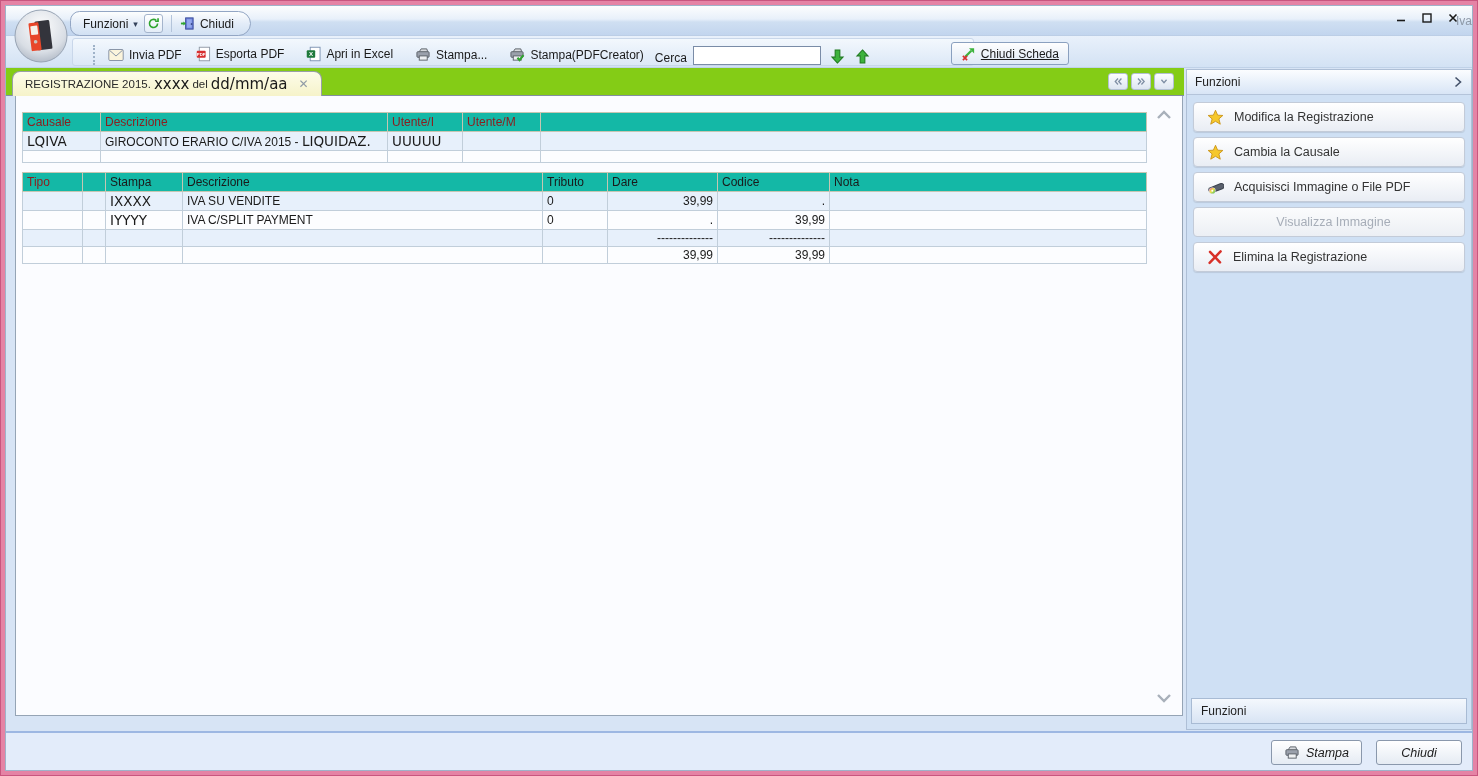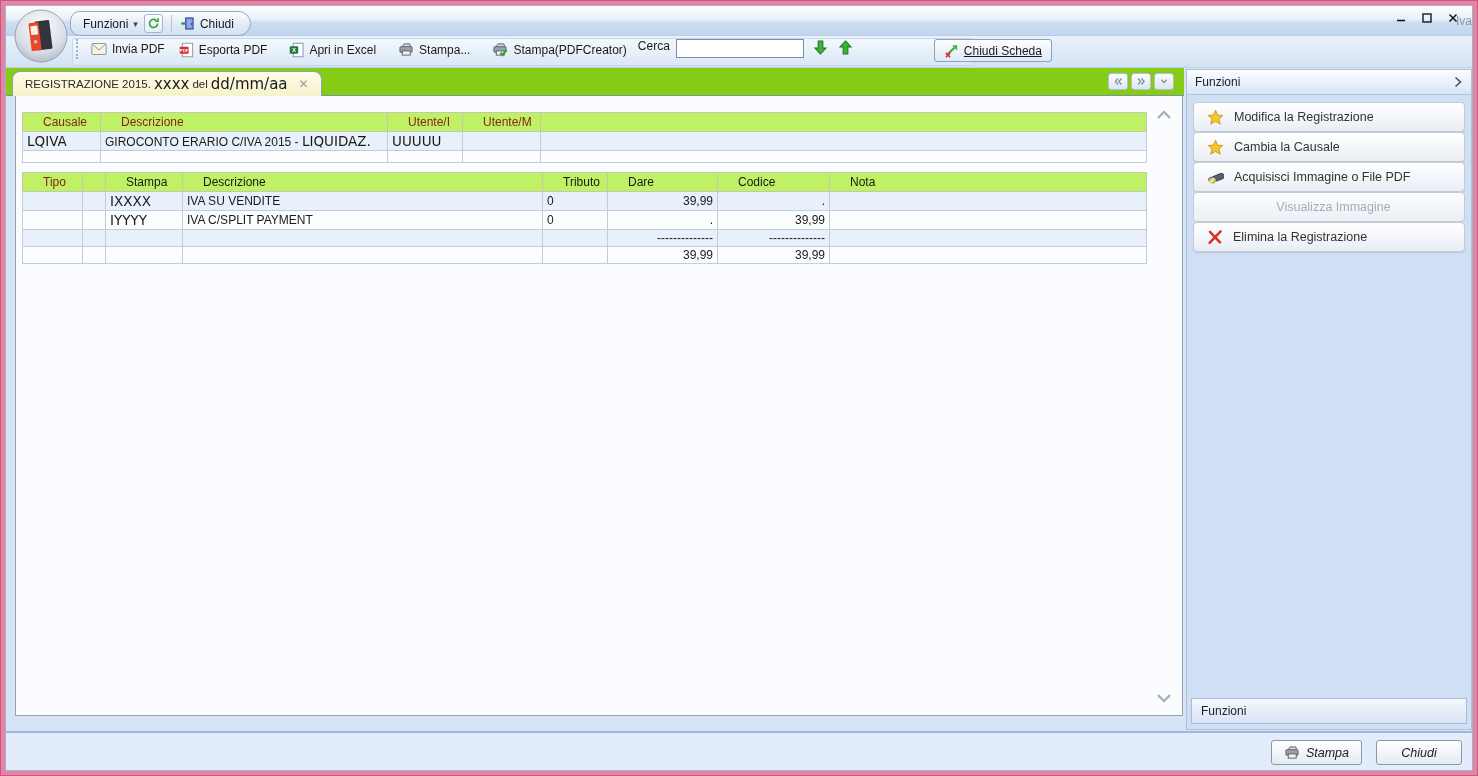--- a/index.html
+++ b/index.html
@@ -31,21 +31,21 @@
   .mini-box { width:19px; height:19px; border:1px solid #a4b4cc; border-radius:3px;
     background:linear-gradient(#ffffff,#e4edf8); display:flex; align-items:center; justify-content:center; }
   .pill-sep { width:1px; height:17px; background:#b4c4da; margin:0 2px; }
 
   
   .toolbar { position:absolute; left:0; top:30px; width:100%; height:32px;
     background:linear-gradient(#e9f1fb,#d3e2f4); border-bottom:1px solid #c0d2e8; }
   .toolbar-inner { position:absolute; left:66px; top:2px; height:28px; width:902px;
     border:1px solid #c9d7ea; border-radius:3px;
     background:linear-gradient(#f3f8fd,#dce8f7);
-    display:flex; align-items:flex-start; padding:0 8px 0 3px; }
+    display:flex; align-items:flex-end; padding:0 8px 0 20px; }
   .grip { width:4px; height:20px; border-left:2px dotted #9fb2c8; margin-right:6px; }
   .tbtn { display:flex; align-items:center; gap:5px; padding:3px 7px; border-radius:3px; white-space:nowrap; }
   .tsep { width:1px; height:20px; background:#b7c8dd; margin:0 4px; }
   .cerca-label { margin:0 6px 0 4px; }
   .search-input { width:128px; height:19px; border:1px solid #7a8ca7; background:#fff;
     font-family:"Liberation Sans",sans-serif; font-size:12px; padding:0 3px; }
   .arrow-btn { margin-left:8px; display:flex; align-items:center; }
   .chiudi-scheda { margin-left:4px; display:flex; align-items:center; gap:5px;
     border:1px solid #8aa0bf; border-radius:3px; padding:3px 9px;
     background:linear-gradient(#fefefe,#dfe9f6); white-space:nowrap;text-decoration:underline; }
@@ -63,42 +63,42 @@
   .navbtn { width:20px; height:17px; border:1px solid #b3c0d2; border-radius:3px;
     background:linear-gradient(#fcfdfe,#dde6f1); display:flex; align-items:center; justify-content:center; }
 
   
   .content { position:absolute; left:9px; top:90px; width:1168px; height:620px;
     background:#fbfcff; border:1px solid #95a4b5; border-top:none; }
   table.grid { border-collapse:collapse; table-layout:fixed; width:1124px;
     position:absolute; left:6px; background:#fff; }
   .tbl1 { top:16px; }
   .tbl2 { top:76px; }
-  table.grid th { background:#bef264; border:1px solid #c6c6b2; font-weight:normal;
-    text-align:left; padding:2px 20px; height:14px; white-space:nowrap; overflow:hidden;margin-top:37px; }
+  table.grid th { background:#14b8a6; border:1px solid #c6c6b2; font-weight:normal;
+    text-align:left; padding:2px 4px; height:14px; white-space:nowrap; overflow:hidden;margin-top:37px; }
   table.grid td { border:1px solid #c1ceda; padding:1px 4px; white-space:nowrap; overflow:hidden; }
   .red { color:#8b2020; }
   tr.blue td { background:#e7f0fb; }
   tr.white td { background:#fcfdff; }
   .r21 td { height:19px; }
   .r15 td { height:12px; }
   .r19 td { height:16px; }
   .num { text-align:right; }
   .redacted { font-family:"DejaVu Sans",sans-serif; font-size:13.5px; }
   .scroll-up { position:absolute; right:8px; top:12px; }
   .scroll-down { position:absolute; right:8px; bottom:10px; }
 
   
   .rpanel { position:absolute; left:1180px; top:63px; width:286px; height:661px;
     background:#cfe0f4; border:1px solid #aebfd6; }
   .rheader { height:25px; background:linear-gradient(#fbfdff,#d8e5f6);
     border-bottom:1px solid #b4c4da; display:flex; align-items:center;
     justify-content:space-between; padding:0 8px; color:#1f1f1f; }
   .rbuttons { position:absolute; left:6px; right:6px; top:32px;
-    display:flex; flex-direction:column; }
+    display:flex; flex-direction:column; gap:5px; }
   .fn-btn { height:30px; border:1px solid #c3cbd8; border-radius:4px;
     background:linear-gradient(#ffffff,#e9edf4); display:flex; align-items:center;
     gap:10px; padding:0 13px; color:#333; font-size:12.5px;
     box-shadow:0 1px 1px rgba(0,0,0,0.10); }
   .fn-btn.disabled { color:#a6adb8; justify-content:center;
     background:linear-gradient(#fbfcfd,#eceff4); box-shadow:none;padding-left:22px; }
   .rfooter { position:absolute; left:4px; right:4px; bottom:5px; height:26px;
     border:1px solid #a8bbd4; background:linear-gradient(#f4f8fd,#d8e4f4);
     display:flex; align-items:center; padding:0 9px; color:#1f1f1f; }
 

